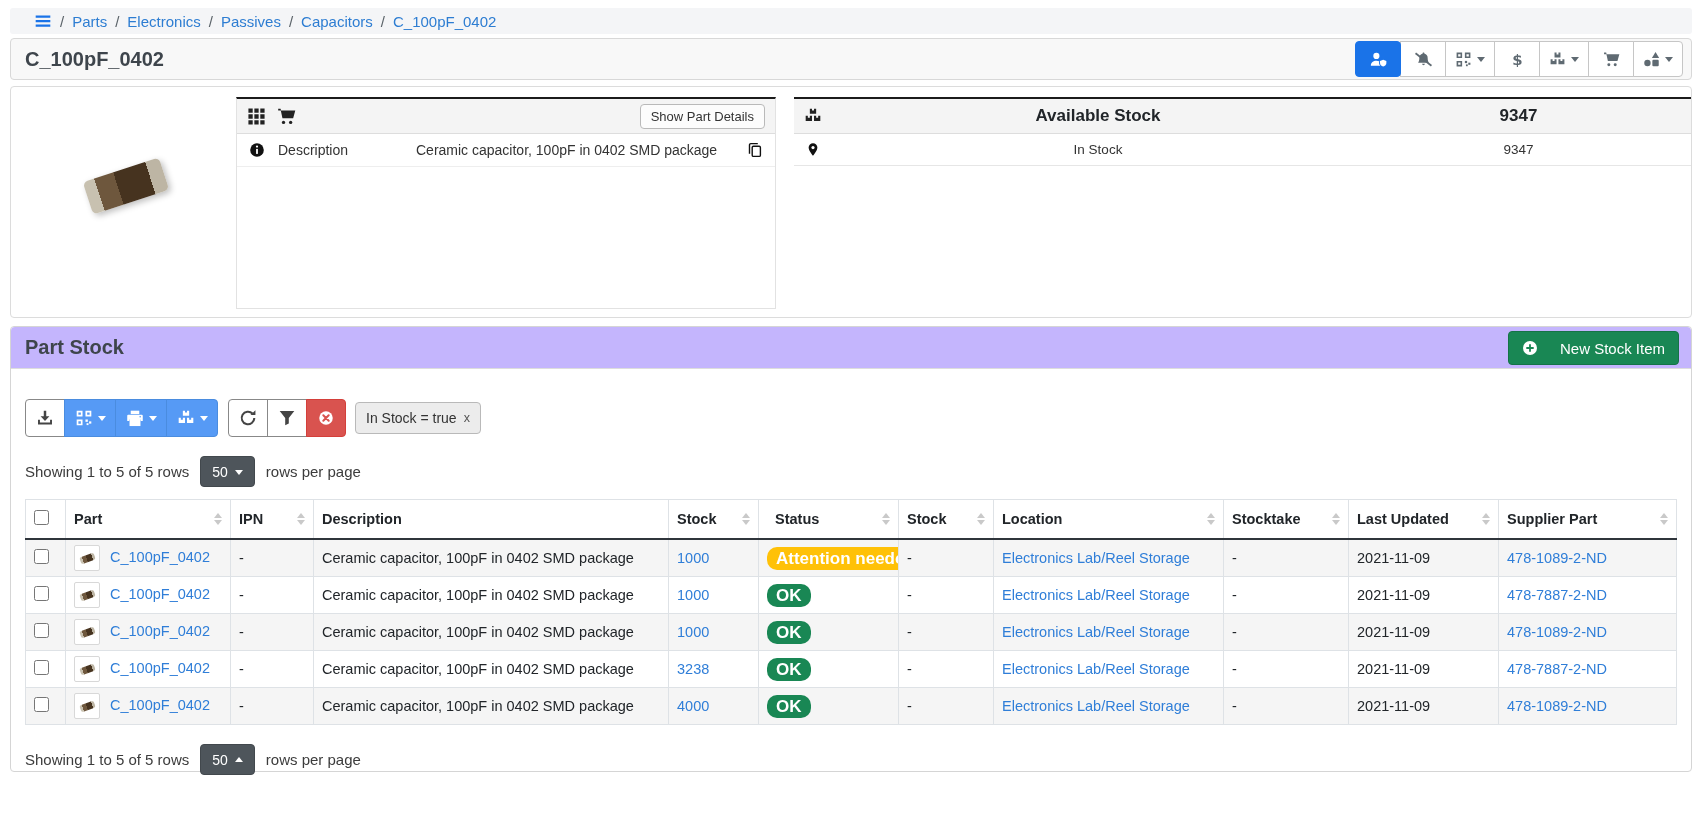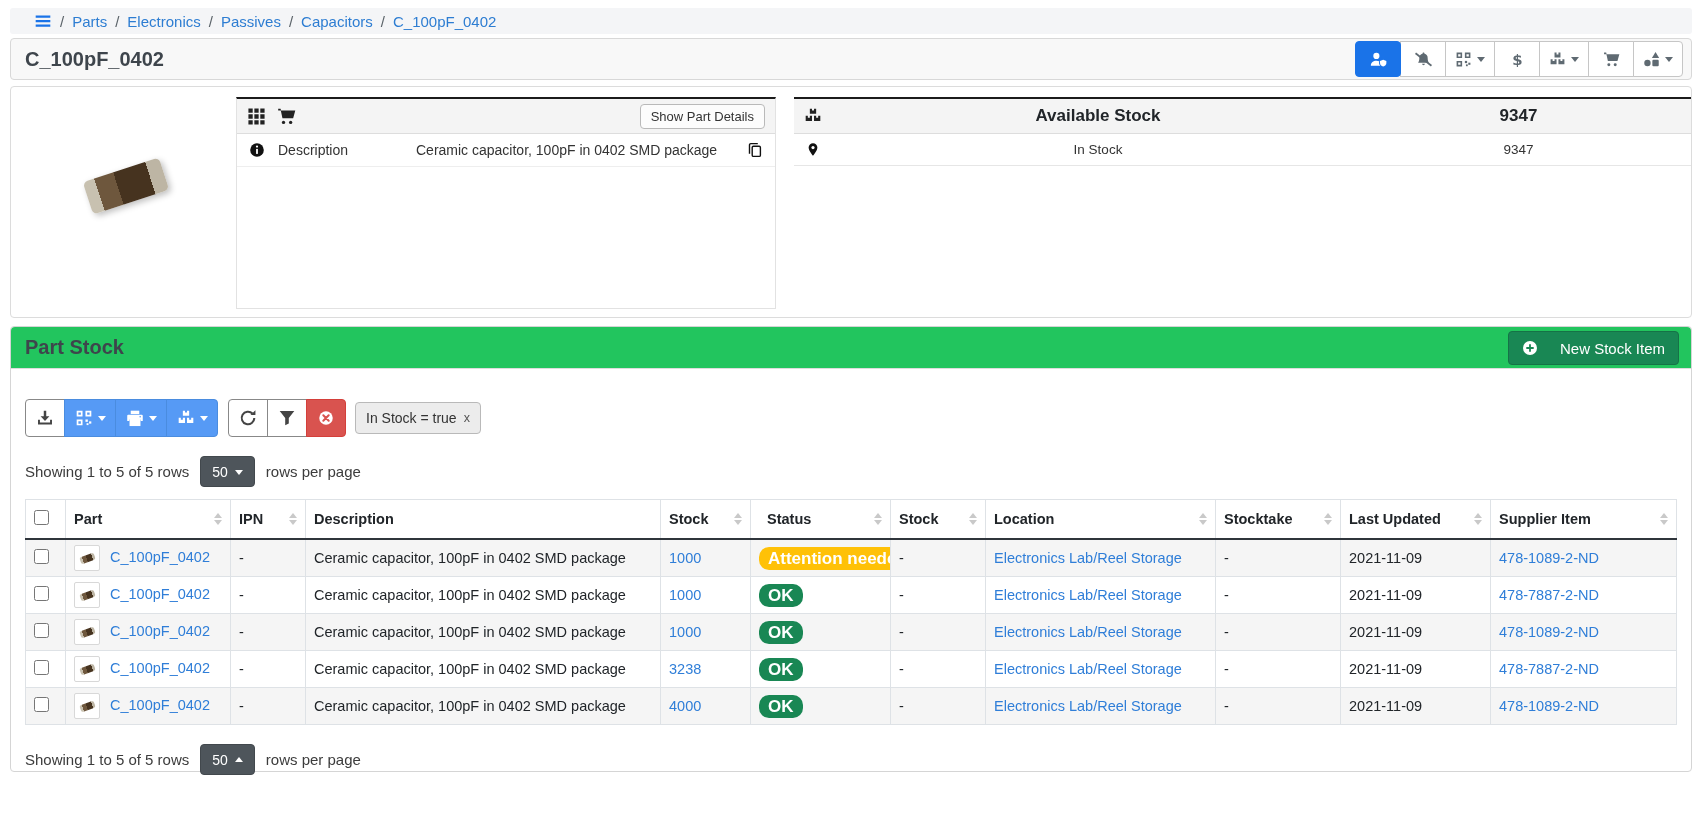--- a/index.html
+++ b/index.html
@@ -42,21 +42,21 @@
   .stock-card { position:absolute; left:783px; top:10px; width:897px; border-top:2px solid #1b1b1b; background:#fff;text-align:center; }
   .stock-head { height:35px; background:#f4f4f4; border-bottom:1px solid #ddd; display:grid; grid-template-columns:36px 516px 1fr; align-items:center; padding:0 10px; }
   .stock-head .ic { width:18px; height:18px; color:#222; }
   .stock-title { font-size:17px; font-weight:700; color:#212529; }
   .stock-total { font-size:17px; font-weight:700; color:#212529; }
   .stock-row { height:32px; display:grid; grid-template-columns:36px 516px 1fr; align-items:center; padding:0 10px; border-bottom:1px solid #e6e6e6; font-size:13.5px; color:#333; }
   .stock-row .ic { width:14px; height:15px; color:#111; margin-left:2px; }
 
   
   .ps-panel { position:absolute; left:10px; top:326px; width:1682px; height:446px; background:#fff; border:1px solid #d5d5d5; border-radius:4px; }
-  .ps-head { height:42px; background:#22c55e; border-bottom:1px solid #ddd; border-radius:4px 4px 0 0; position:relative; }
+  .ps-head { height:42px; background:#c4b5fd; border-bottom:1px solid #ddd; border-radius:4px 4px 0 0; position:relative; }
   .ps-title { position:absolute; left:14px; top:0; line-height:40px; font-size:20px; font-weight:600; color:#3e454c; }
   .new-stock-btn { position:absolute; right:12px; top:4px; height:34px; background:#198754; color:#fff; border:1px solid #157347; border-radius:4px; font-size:15px; padding:0 13px; display:flex; align-items:center; gap:22px; cursor:pointer; font-family:inherit; }
   .new-stock-btn .ic { width:16px; height:16px; }
 
   .ps-toolbar { margin:30px 14px 0; display:flex; align-items:center; }
   .btn-group { display:flex; }
   .g-btn { height:38px; min-width:40px; padding:0 8px; display:flex; align-items:center; justify-content:center; gap:5px; border:1px solid #888; margin-left:-1px; cursor:pointer; background:#fff; color:#444; }
   .btn-group .g-btn:first-child { border-radius:4px 0 0 4px; margin-left:0; }
   .btn-group .g-btn:last-child { border-radius:0 4px 4px 0; }
   .g-btn.blue { background:#569af5; border-color:#4a8cdf; color:#fff; min-width:52px; }
@@ -360,21 +360,21 @@
               <th style="width: 40px;"><input type="checkbox" style=""></th>
               <th style="width: 165px;">
                 <span class="th-inner">
                   <span>Part</span>
                   <span class="sort">
                     <i class="s-up"></i>
                     <i class="s-dn"></i>
                   </span>
                 </span>
               </th>
-              <th style="width: 75px;">
+              <th style="width: 83px;">
                 <span class="th-inner">
                   <span>IPN</span>
                   <span class="sort">
                     <i class="s-up"></i>
                     <i class="s-dn"></i>
                   </span>
                 </span>
               </th>
               <th style="width: 355px;">
                 <span class="th-inner">
@@ -430,21 +430,21 @@
                 <span class="th-inner">
                   <span>Last Updated</span>
                   <span class="sort">
                     <i class="s-up"></i>
                     <i class="s-dn"></i>
                   </span>
                 </span>
               </th>
               <th>
                 <span class="th-inner">
-                  <span>Supplier Item</span>
+                  <span>Supplier Part</span>
                   <span class="sort">
                     <i class="s-up"></i>
                     <i class="s-dn"></i>
                   </span>
                 </span>
               </th>
             </tr>
           </thead>
         <tbody id="tbl-body">
             <tr class="striped">

